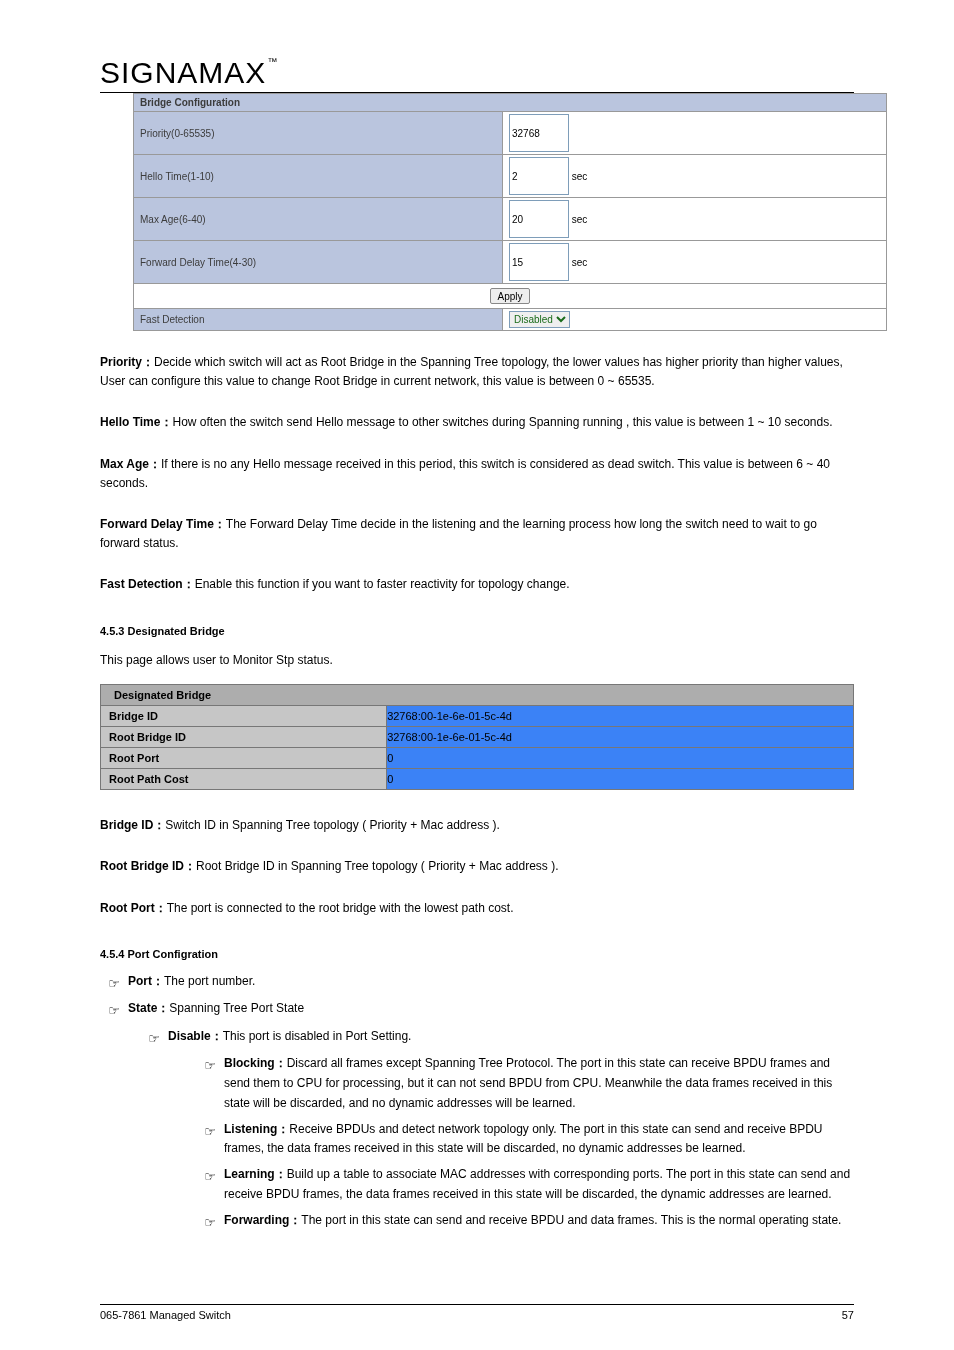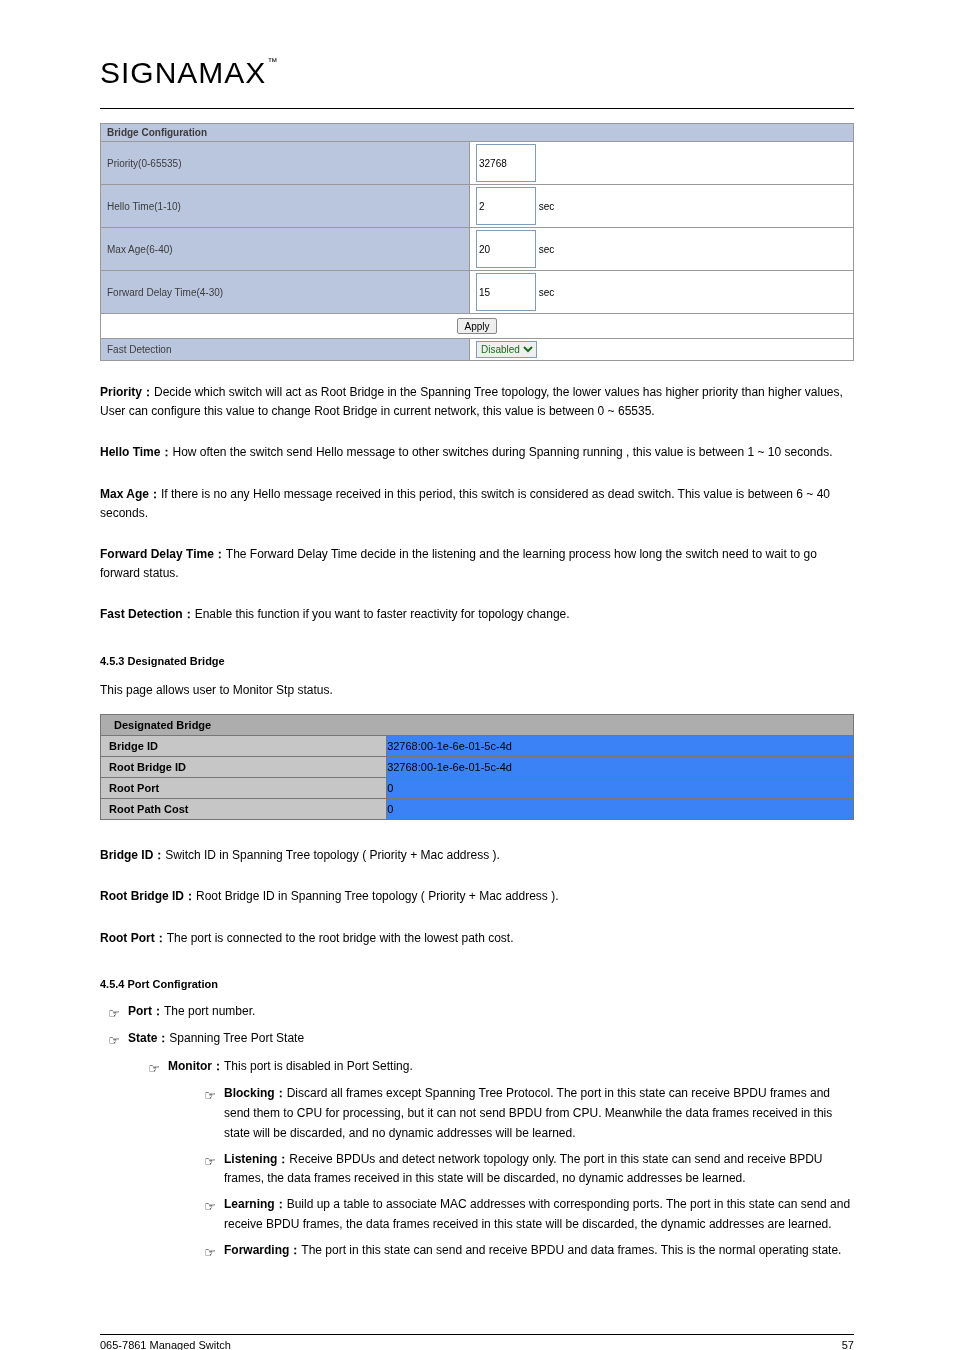--- a/index.html
+++ b/index.html
@@ -10,39 +10,40 @@
     font-family: Arial, Helvetica, sans-serif;
     font-size: 12px;
     color: #000;
     width: 954px;
   }
   .page {
     padding: 56px 100px 40px 100px;
   }
   .logo-wrap {
     border-bottom: 1px solid #000;
-    padding-bottom: 18px;
-    margin-bottom: 14px;
+    padding-bottom: 2px;
+    margin-bottom: 0;
   }
   .logo {
     font-family: Impact, "Arial Black", sans-serif;
     font-size: 30px;
     letter-spacing: 1px;
     color: #000;
     position: relative;
     display: inline-block;
   }
   .logo .tm { font-size:10px; vertical-align: top; font-family: Arial; font-weight: normal; letter-spacing:0; margin-left:1px;}
 
   
   .cfg-table {
     width: 100%;
     border: 1px solid #999;
     border-collapse: collapse;
     font-size: 10px;
+    margin-left: 33px;
   }
   .cfg-table th {
     background: #BAC5DE;
     text-align: left;
     font-weight: bold;
     padding: 3px 6px;
     border: 1px solid #999;
     color:#3c3c3c;
   }
   .cfg-table td.label {
@@ -231,21 +232,21 @@
   <div class="bullet-row">
     <span class="bullet-icon">☞</span>
     <div class="bullet-text"><span class="lead">Port：</span><span>The port number.</span></div>
   </div>
   <div class="bullet-row">
     <span class="bullet-icon">☞</span>
     <div class="bullet-text"><span class="lead">State：</span><span>Spanning Tree Port State</span></div>
   </div>
   <div class="bullet-row">
     <span class="bullet-icon indent1">☞</span>
-    <div class="bullet-text"><span class="lead">Monitor：</span><span>This port is disabled in Port Setting.</span></div>
+    <div class="bullet-text"><span class="lead">Disable：</span><span>This port is disabled in Port Setting.</span></div>
   </div>
   <div class="bullet-row">
     <span class="bullet-icon indent2">☞</span>
     <div class="bullet-text"><span class="lead">Blocking：</span><span>Discard all frames except Spanning Tree Protocol. The port in this state can receive BPDU frames and send them to CPU for processing, but it can not send BPDU from CPU. Meanwhile the data frames received in this state will be discarded, and no dynamic addresses will be learned.</span></div>
   </div>
   <div class="bullet-row">
     <span class="bullet-icon indent2">☞</span>
     <div class="bullet-text"><span class="lead">Listening：</span><span>Receive BPDUs and detect network topology only. The port in this state can send and receive BPDU frames, the data frames received in this state will be discarded, no dynamic addresses be learned.</span></div>
   </div>
   <div class="bullet-row">

